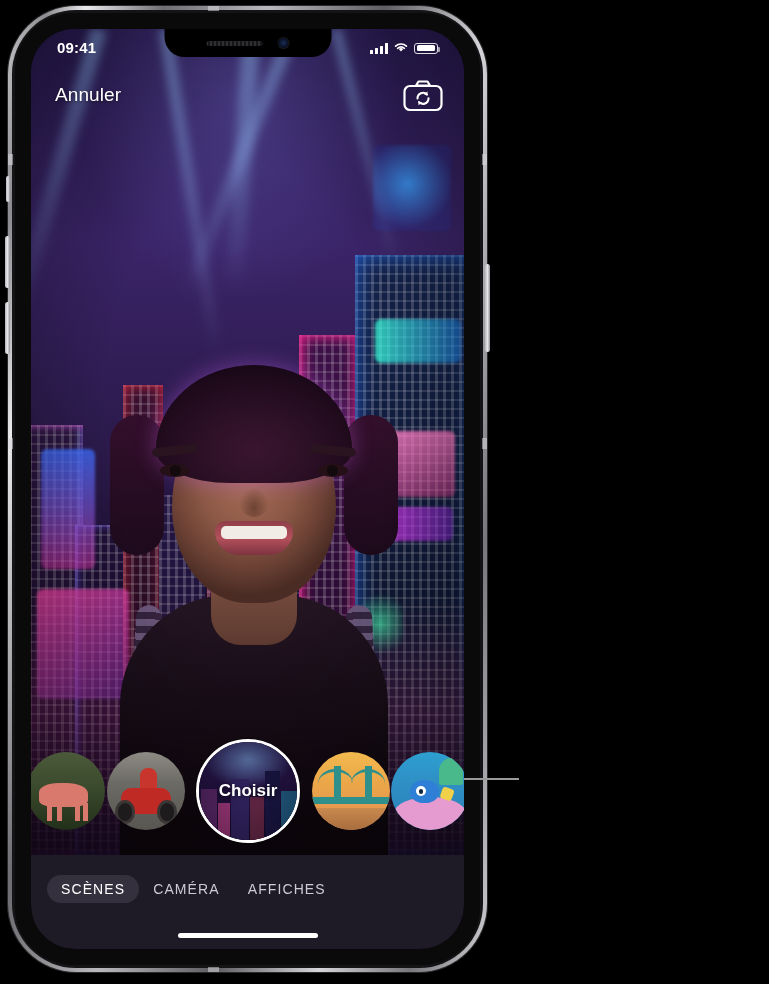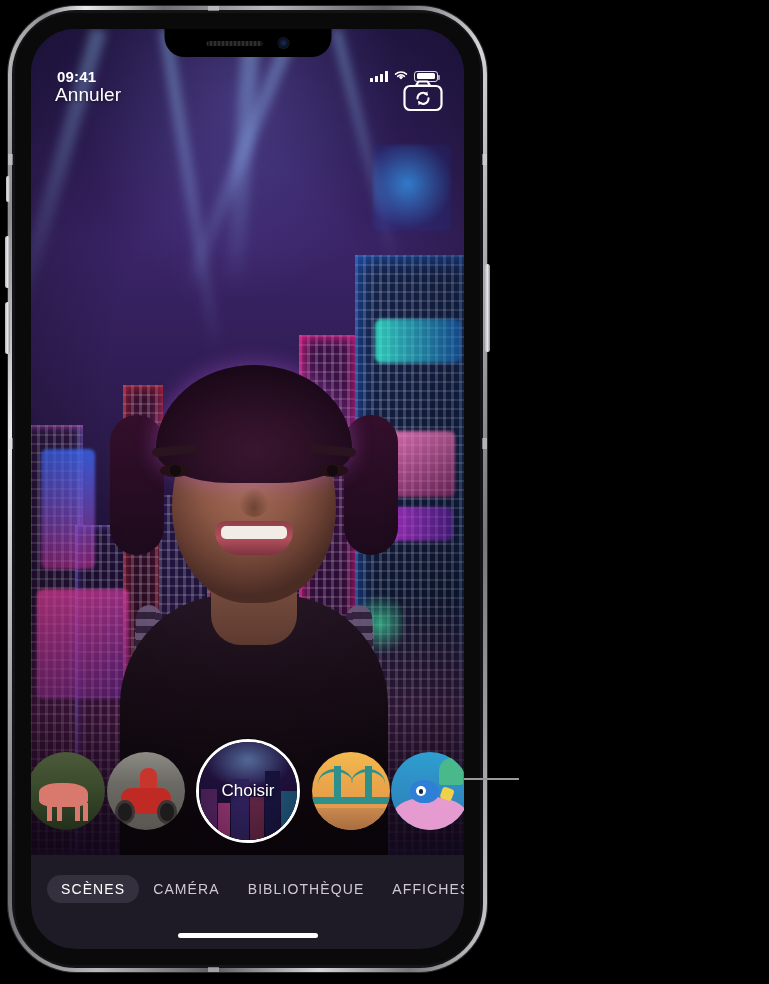--- a/index.html
+++ b/index.html
@@ -161,22 +161,22 @@
   .teeth { position:absolute; left:6px; top:5px; width:66px; height:13px;
     background:#f2ece6; border-radius:5px; }
   .braids { position:absolute; bottom:0; width:26px; height:250px;
     background:repeating-linear-gradient(180deg,#6e5a7e 0 7px,#35243f 7px 14px);
     border-radius:13px; opacity:.96; }
   .braids.l { left:26px; transform:rotate(3deg); }
   .braids.r { right:26px; transform:rotate(-3deg); }
 
   
   #status-bar {
-    position:absolute; left:0; top:12px; width:433px; height:44px;
-    display:flex; align-items:flex-end; justify-content:space-between;
+    position:absolute; left:0; top:4px; width:433px; height:44px;
+    display:flex; align-items:flex-start; justify-content:space-between;
     padding:0 26px; color:#fff; z-index:30;
   }
   #status-time { font-size:15px; font-weight:bold; letter-spacing:.2px; margin-top:6px; }
   .status-right { display:flex; align-items:center; gap:5px; margin-top:6px; }
   .sig { display:flex; align-items:flex-end; gap:2px; height:11px; }
   .sig i { display:block; width:3px; background:#fff; border-radius:.5px; }
   .sig i:nth-child(1){height:4px;} .sig i:nth-child(2){height:6px;}
   .sig i:nth-child(3){height:8px;} .sig i:nth-child(4){height:11px;}
   .batt { width:24px; height:11px; border:1px solid rgba(255,255,255,.85);
     border-radius:3px; position:relative; }
@@ -229,21 +229,21 @@
     overflow:hidden; cursor:pointer;
   }
   .thumb.selected {
     width:104px; height:104px;
     border:3px solid #fff;
     box-shadow:0 0 0 1px rgba(0,0,0,.35);
   }
   .thumb .art { position:absolute; inset:0; }
   #thumb-choose-label {
     position:absolute; left:50%; top:50%; transform:translate(-50%,-50%);
-    color:#fff; font-size:17px; font-weight:normal;
+    color:#fff; font-size:17px; font-weight:bold;
     text-shadow:0 1px 4px rgba(0,0,0,.7); white-space:nowrap;
   }
 
   
   .art-forest {
     background:linear-gradient(180deg,#4c5a3a 0%,#3a4a2c 45%,#22301a 100%);
   }
   .art-forest .deer { position:absolute; left:16%; top:40%; width:62%; height:30%;
     background:#d9796e; border-radius:40% 45% 30% 30%; }
   .art-forest .leg { position:absolute; bottom:12%; width:5px; height:22%;
@@ -501,21 +501,20 @@
           <span class="fin"></span>
           <span class="eyeball"></span>
         </div>
       </div>
     </div>
 
     <div id="tab-bar">
       <div id="tab-list">
         <div class="tab active">SCÈNES</div>
         <div class="tab">CAMÉRA</div>
-        <div class="tab">BIBLIOTHÈQUE</div>
         <div class="tab">AFFICHES</div>
       </div>
       <div id="home-indicator"></div>
     </div>
 
   </div>
 </div>
 
 <div id="callout-line"></div>
 

